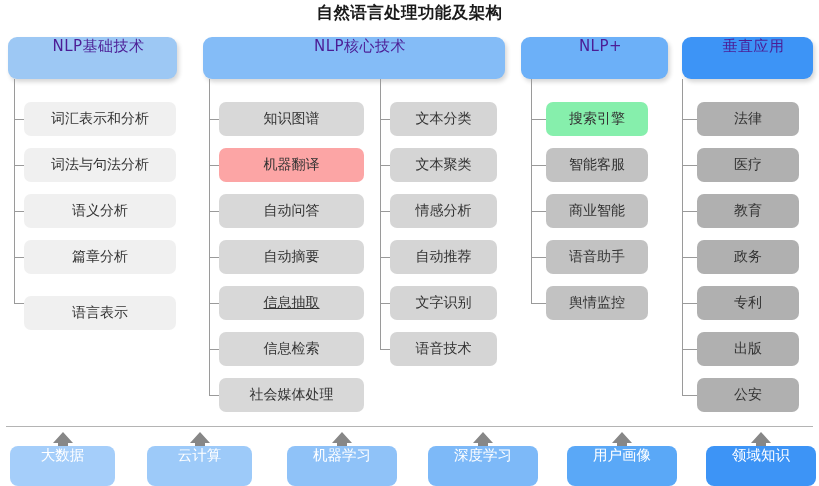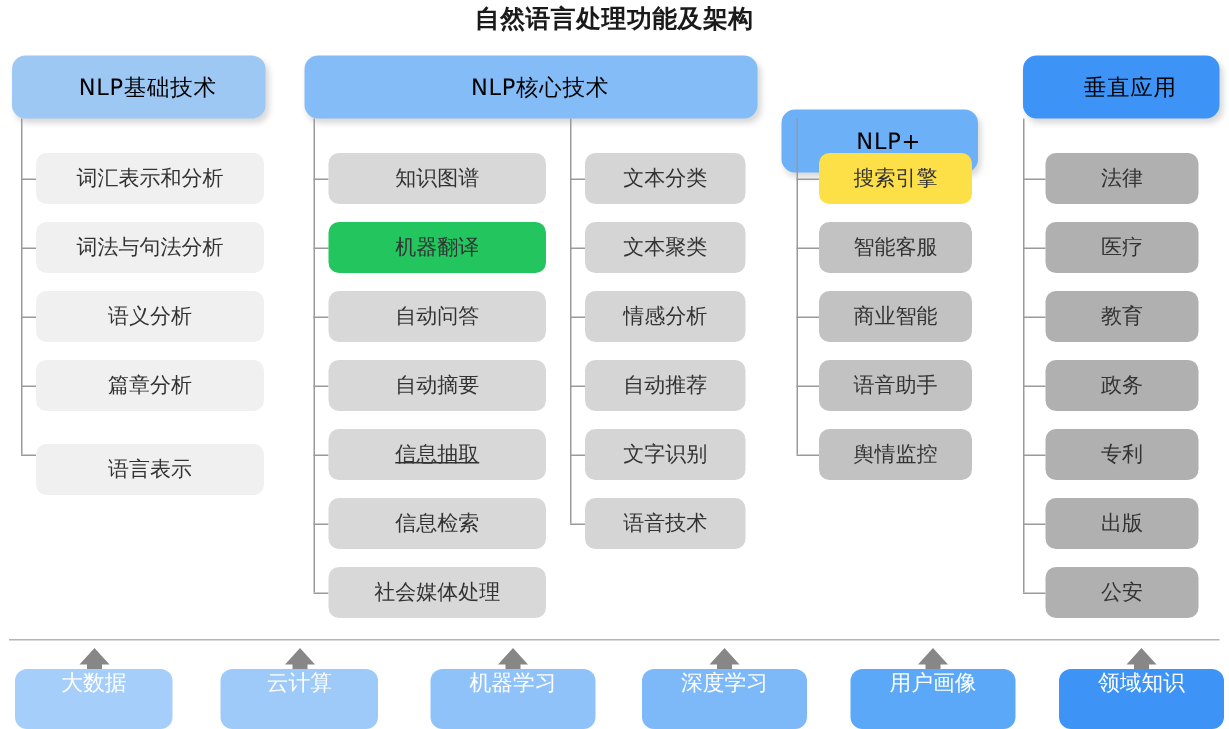--- a/index.html
+++ b/index.html
@@ -33,23 +33,22 @@
     color: #1a1a1a;
     letter-spacing: 0.4px;
   }
 
   
   .header-box {
     position: absolute;
     height: 42px;
     border-radius: 9px;
     display: flex;
-    align-items: center;
     justify-content: center;
-    color: #000000;
+    color: #4c1d95;
     font-size: 15px;
     font-weight: 500;
     letter-spacing: 0.5px;
     box-shadow: 2px 3px 4px rgba(0,0,0,0.16);
     box-sizing: border-box;
     padding-left: 12px;
   }
 
   
   .item-box {
@@ -127,21 +126,21 @@
 
   <div class="title">自然语言处理功能及架构</div>
 
   <div id="headers-layer">
       <div class="header-box" style="left: 8px; width: 169px; top: 37px; background: rgb(157, 200, 244);">
         <span>NLP基础技术</span>
       </div>
       <div class="header-box" style="left: 203px; width: 302px; top: 37px; background: rgb(132, 188, 247);">
         <span>NLP核心技术</span>
       </div>
-      <div class="header-box" style="left: 521px; width: 131px; top: 37px; background: rgb(108, 176, 248); margin-top: 36px;">
+      <div class="header-box" style="left: 521px; width: 147px; top: 37px; background: rgb(108, 176, 248);">
         <span>NLP+</span>
       </div>
       <div class="header-box" style="left: 682px; width: 131px; top: 37px; background: rgb(61, 148, 246);">
         <span>垂直应用</span>
       </div>
     </div>
   <div id="lines-layer">
       <div class="trunk" style="left: 14px; top: 79px; height: 224px;"></div>
       <div class="stub" style="left: 14px; top: 119px; width: 10px;"></div>
       <div class="stub" style="left: 14px; top: 165px; width: 10px;"></div>
@@ -190,21 +189,21 @@
       </div>
       <div class="item-box" style="left: 24px; width: 152px; top: 240px; background: rgb(240, 240, 240);">
         <span>篇章分析</span>
       </div>
       <div class="item-box" style="left: 24px; width: 152px; top: 296px; background: rgb(240, 240, 240);">
         <span>语言表示</span>
       </div>
       <div class="item-box" style="left: 219px; width: 145px; top: 102px; background: rgb(216, 216, 216);">
         <span>知识图谱</span>
       </div>
-      <div class="item-box" style="left: 219px; width: 145px; top: 148px; background: #22c55e;">
+      <div class="item-box" style="left: 219px; width: 145px; top: 148px; background: #fca5a5;">
         <span>机器翻译</span>
       </div>
       <div class="item-box" style="left: 219px; width: 145px; top: 194px; background: rgb(216, 216, 216);">
         <span>自动问答</span>
       </div>
       <div class="item-box" style="left: 219px; width: 145px; top: 240px; background: rgb(216, 216, 216);">
         <span>自动摘要</span>
       </div>
       <div class="item-box" style="left: 219px; width: 145px; top: 286px; background: rgb(216, 216, 216); text-decoration: underline;">
         <span>信息抽取</span>
@@ -226,21 +225,21 @@
       </div>
       <div class="item-box" style="left: 390px; width: 107px; top: 240px; background: rgb(213, 213, 213);">
         <span>自动推荐</span>
       </div>
       <div class="item-box" style="left: 390px; width: 107px; top: 286px; background: rgb(213, 213, 213);">
         <span>文字识别</span>
       </div>
       <div class="item-box" style="left: 390px; width: 107px; top: 332px; background: rgb(213, 213, 213);">
         <span>语音技术</span>
       </div>
-      <div class="item-box" style="left: 546px; width: 102px; top: 102px; background: #fde047;">
+      <div class="item-box" style="left: 546px; width: 102px; top: 102px; background: #86efac;">
         <span>搜索引擎</span>
       </div>
       <div class="item-box" style="left: 546px; width: 102px; top: 148px; background: rgb(194, 194, 194);">
         <span>智能客服</span>
       </div>
       <div class="item-box" style="left: 546px; width: 102px; top: 194px; background: rgb(194, 194, 194);">
         <span>商业智能</span>
       </div>
       <div class="item-box" style="left: 546px; width: 102px; top: 240px; background: rgb(194, 194, 194);">
         <span>语音助手</span>

